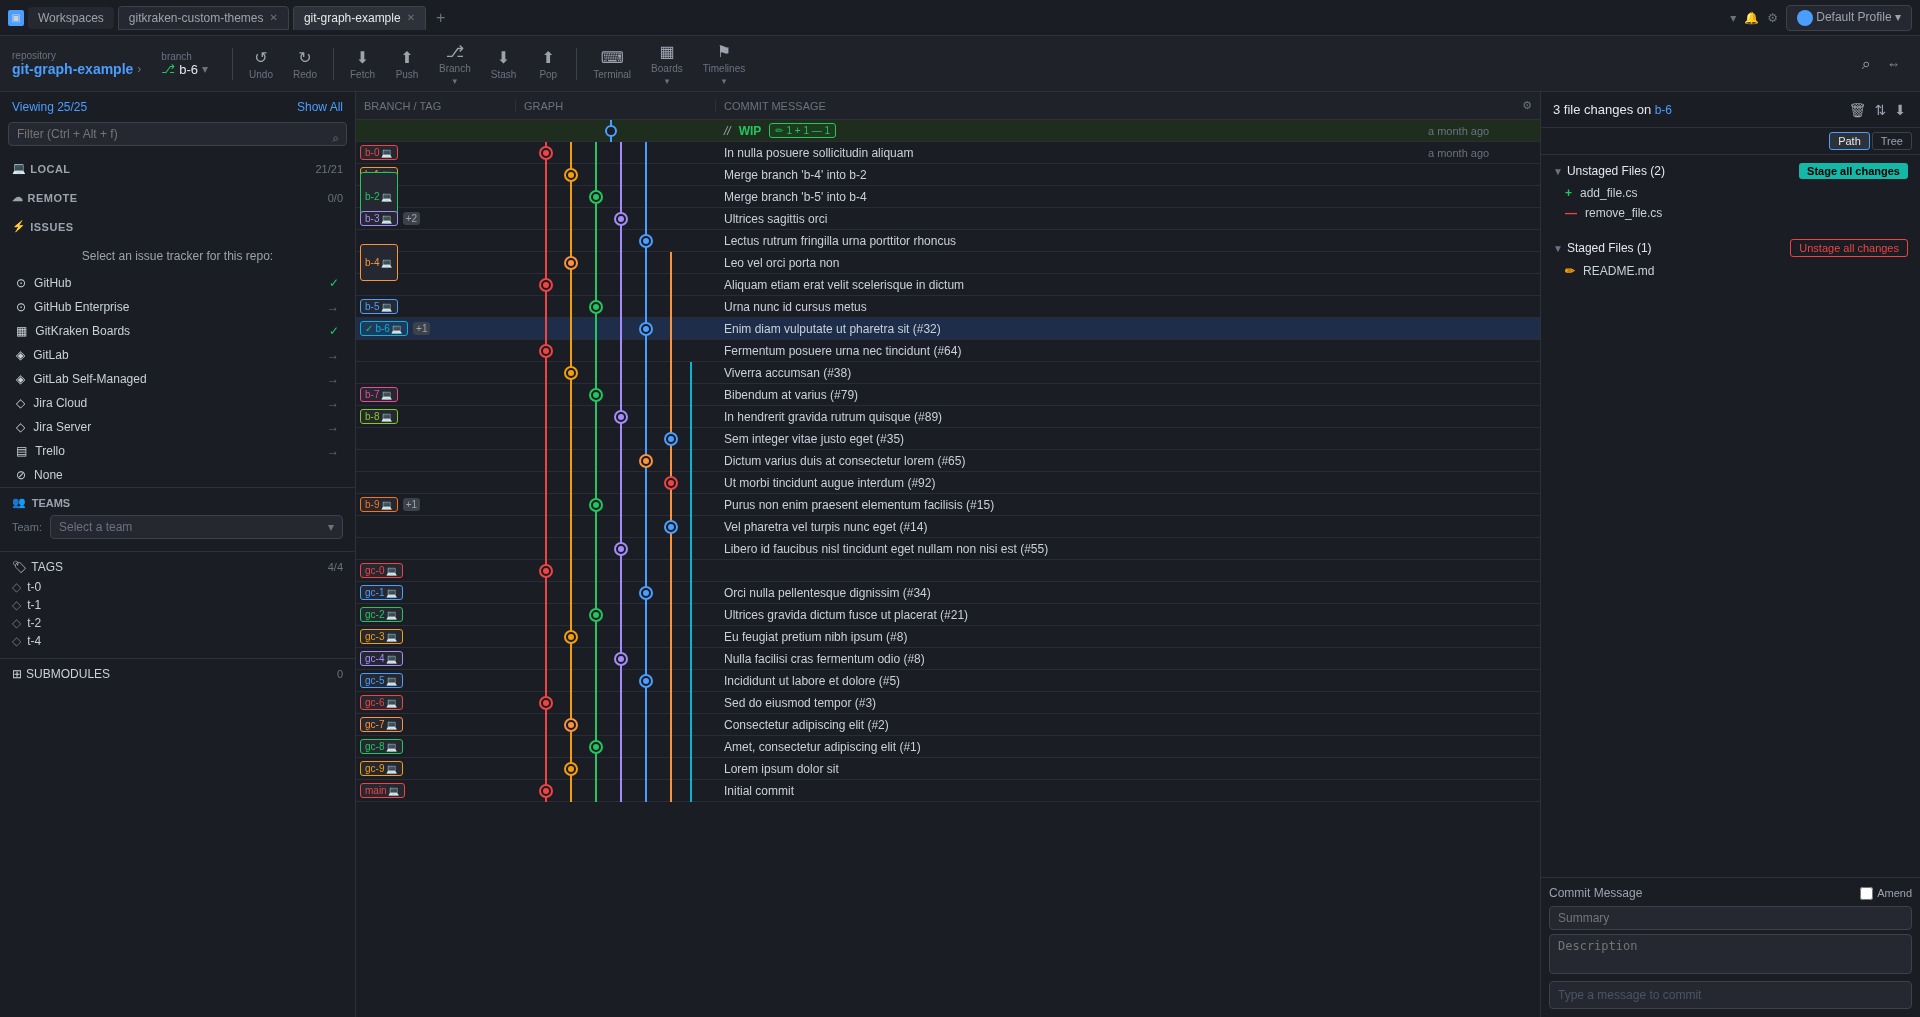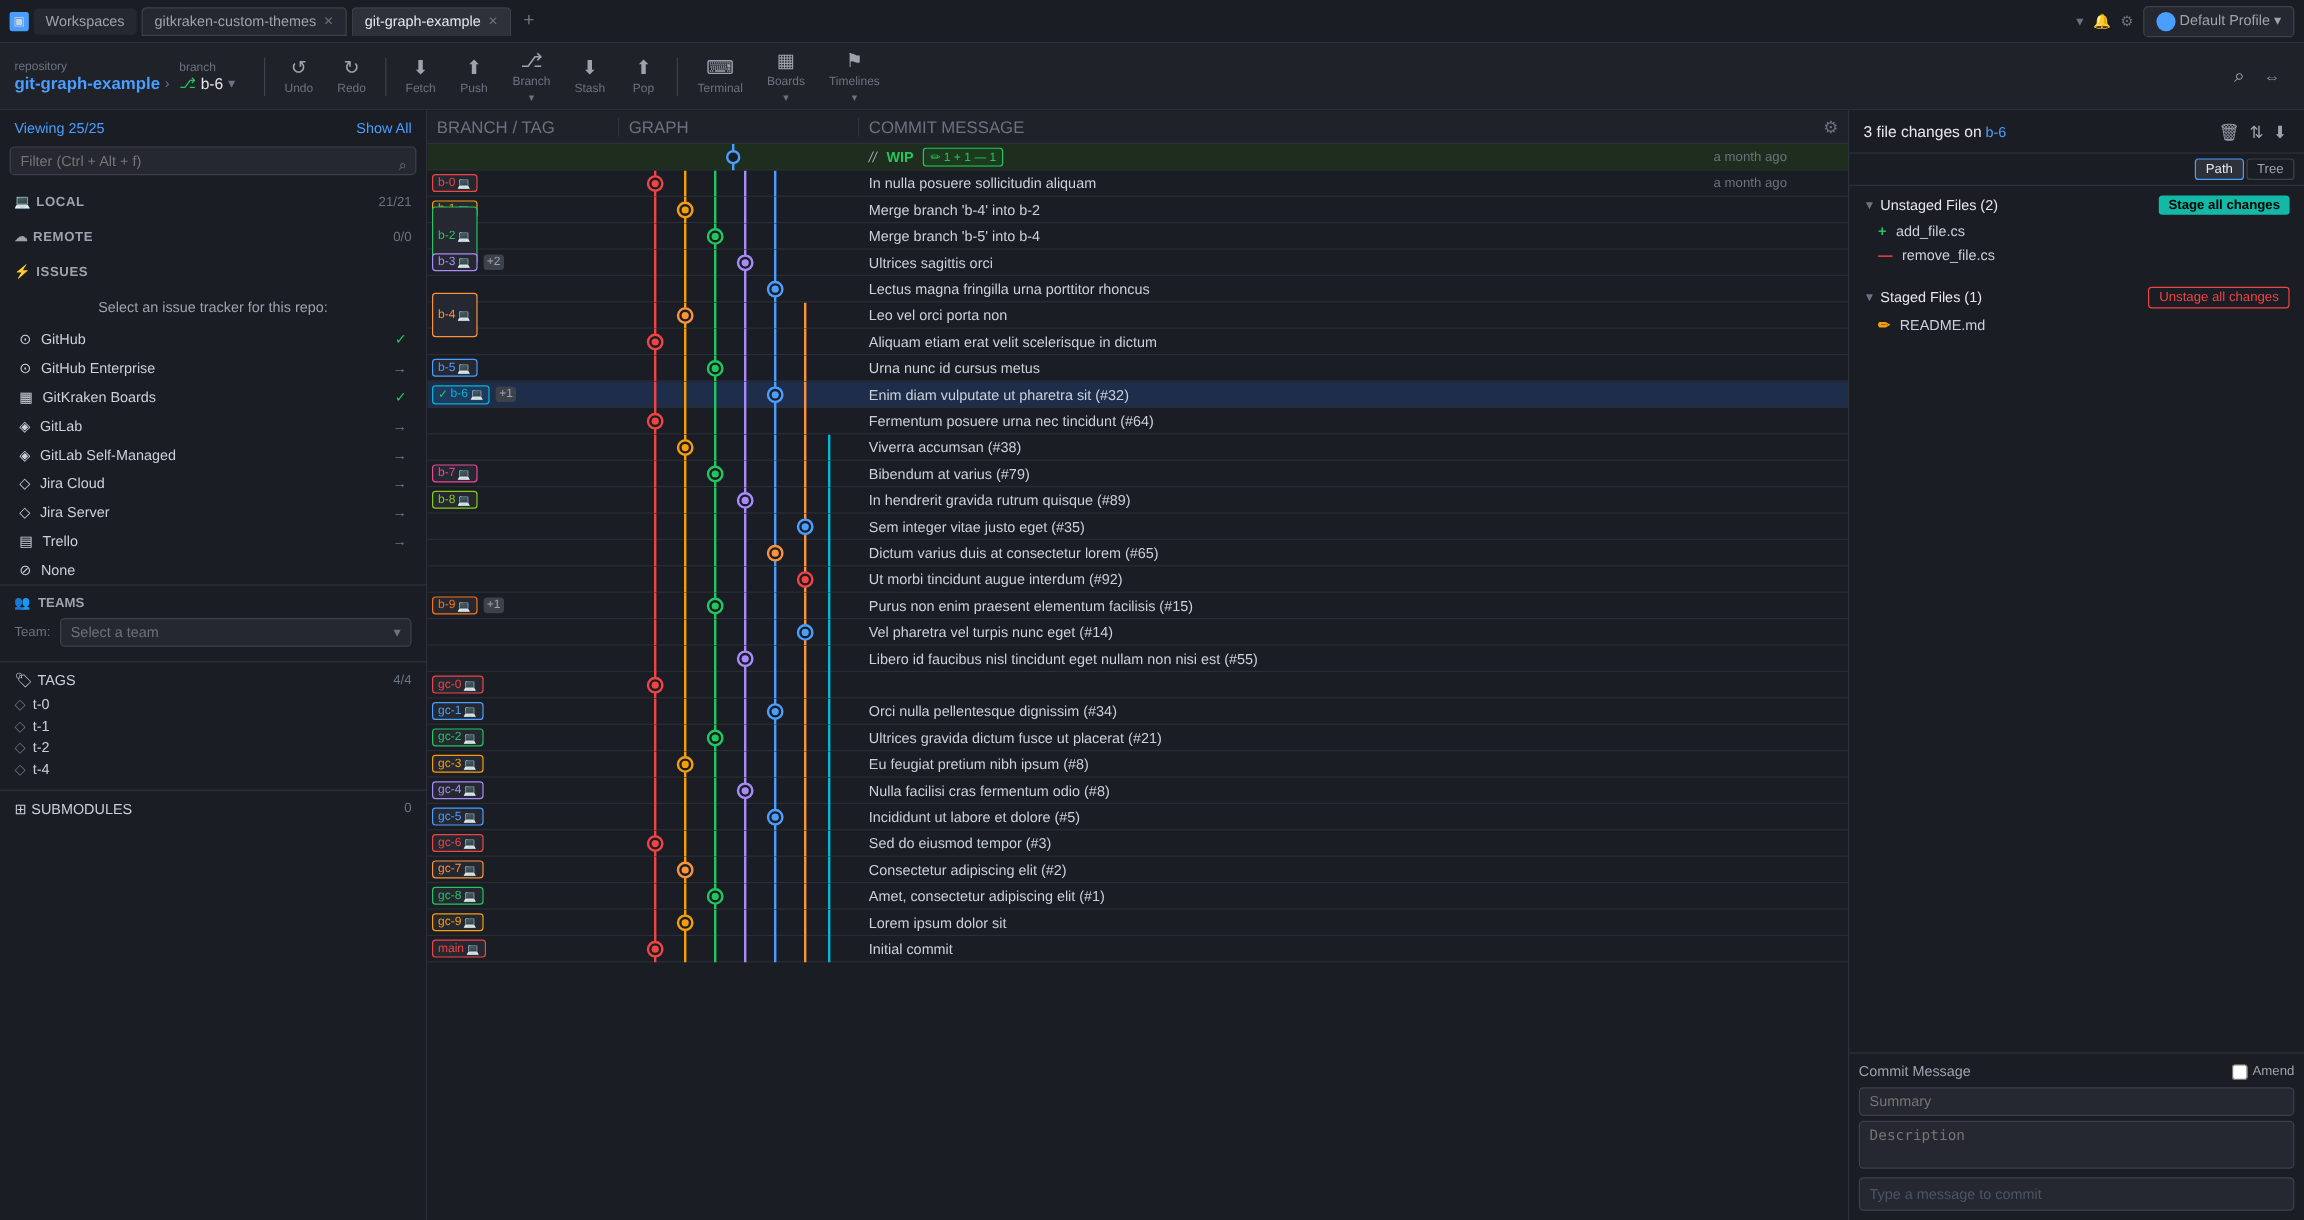--- a/index.html
+++ b/index.html
@@ -12,21 +12,21 @@
     .ws-btn { background: #252830; border: none; color: #9ca3af; padding: 4px 10px; border-radius: 4px; cursor: pointer; font-size: 12px; }
     .tab { display: flex; align-items: center; background: #252830; border: 1px solid #3d4149; border-radius: 4px 4px 0 0; padding: 4px 10px; gap: 6px; font-size: 12px; color: #9ca3af; cursor: pointer; }
     .tab.active { background: #2d3139; color: #e5e7eb; border-bottom-color: #2d3139; }
     .tab-close { color: #6b7280; font-size: 10px; cursor: pointer; }
     .add-tab { background: none; border: none; color: #6b7280; font-size: 16px; cursor: pointer; padding: 0 6px; }
     .titlebar-right { margin-left: auto; display: flex; align-items: center; gap: 8px; }
     .profile-btn { background: #252830; border: 1px solid #3d4149; color: #9ca3af; padding: 4px 10px; border-radius: 4px; cursor: pointer; font-size: 12px; }
 
     
     #toolbar { display: flex; align-items: center; background: #1f2229; height: 56px; padding: 0 12px; border-bottom: 1px solid #2d3139; gap: 4px; }
-    .repo-section { display: flex; gap: 6px; margin-right: 4px; }
+    .repo-section { display: flex; gap: 6px; margin-right: 16px; }
     .repo-label { font-size: 10px; color: #6b7280; }
     .repo-name { color: #4a9eff; font-size: 14px; font-weight: 600; cursor: pointer; }
     .branch-section { display: flex; flex-direction: column; margin-right: 16px; }
     .branch-label-small { font-size: 10px; color: #6b7280; }
     .branch-name-display { color: #e5e7eb; font-size: 13px; cursor: pointer; }
     .toolbar-btn { display: flex; flex-direction: column; align-items: center; gap: 2px; background: none; border: none; color: #9ca3af; cursor: pointer; padding: 4px 8px; border-radius: 4px; min-width: 40px; }
     .toolbar-btn .icon { font-size: 16px; }
     .toolbar-btn .label { font-size: 10px; color: #6b7280; }
     .toolbar-separator { width: 1px; height: 32px; background: #3d4149; margin: 0 4px; }
     .toolbar-right { margin-left: auto; display: flex; align-items: center; gap: 8px; }
@@ -57,21 +57,21 @@
     .teams-section { padding: 8px 12px; border-top: 1px solid #2d3139; }
     .teams-header { display: flex; align-items: center; gap: 6px; color: #9ca3af; font-size: 11px; font-weight: 600; text-transform: uppercase; margin-bottom: 6px; }
     .team-selector { display: flex; align-items: center; justify-content: space-between; background: #252830; border: 1px solid #3d4149; border-radius: 4px; padding: 4px 8px; cursor: pointer; }
     .tags-section { padding: 8px 12px; border-top: 1px solid #2d3139; }
     .tags-header { display: flex; align-items: center; justify-content: space-between; margin-bottom: 4px; }
     .tag-item { display: flex; align-items: center; gap: 6px; padding: 2px 0; font-size: 12px; color: #c9d1d9; cursor: pointer; }
     .submodules-section { padding: 8px 12px; border-top: 1px solid #2d3139; }
 
     
     #graph-area { flex: 1; display: flex; flex-direction: column; overflow: hidden; background: #1a1d23; }
-    .graph-header { display: flex; align-items: center; background: #1f2229; border-bottom: 1px solid #2d3139; height: 28px; font-size: 14px; color: #6b7280; }
+    .graph-header { display: flex; align-items: center; background: #1f2229; border-bottom: 1px solid #2d3139; height: 28px; font-size: 11px; color: #6b7280; }
     .col-branch { width: 160px; min-width: 160px; padding: 0 8px; border-right: 1px solid #2d3139; }
     .col-graph { width: 200px; min-width: 200px; padding: 0 8px; border-right: 1px solid #2d3139; }
     .col-message { flex: 1; padding: 0 8px; }
     .graph-content { flex: 1; overflow-y: auto; overflow-x: hidden; }
     .graph-row { display: flex; align-items: center; height: 22px; border-bottom: 1px solid #2a2d35; cursor: pointer; }
     .graph-row.wip-row { background: #1f2d1f; }
     .graph-row.selected { background: #1e2d4a; }
     .row-branch { width: 160px; min-width: 160px; padding: 0 4px; display: flex; align-items: center; gap: 3px; font-size: 11px; }
     .row-graph { width: 200px; min-width: 200px; position: relative; height: 22px; }
     .row-message { flex: 1; padding: 0 8px; font-size: 12px; color: #c9d1d9; white-space: nowrap; overflow: hidden; text-overflow: ellipsis; }
@@ -483,21 +483,21 @@
               <svg class="graph-svg" viewBox="0 0 200 22">
                 <line x1="30" y1="0" x2="30" y2="22" stroke="#ef4444" stroke-width="2"></line>
                 <line x1="55" y1="0" x2="55" y2="22" stroke="#f59e0b" stroke-width="2"></line>
                 <line x1="80" y1="0" x2="80" y2="22" stroke="#22c55e" stroke-width="2"></line>
                 <line x1="105" y1="0" x2="105" y2="22" stroke="#a78bfa" stroke-width="2"></line>
                 <line x1="130" y1="0" x2="130" y2="22" stroke="#4a9eff" stroke-width="2"></line>
                 <circle cx="130" cy="11" r="6" fill="#1a1d23" stroke="#4a9eff" stroke-width="2"></circle>
                 <circle cx="130" cy="11" r="3" fill="#4a9eff"></circle>
               </svg>
             </div>
-            <div class="row-message">Lectus magna fringilla urna porttitor rhoncus</div>
+            <div class="row-message">Lectus rutrum fringilla urna porttitor rhoncus</div>
             <div class="row-timestamp"></div>
           </div>
           <div class="graph-row">
             <div class="row-branch">
               <span class="branch-tag" style="background: rgb(37, 40, 48); color: rgb(251, 146, 60); border: 1px solid rgb(251, 146, 60); border-radius: 3px; padding: 12px 4px; font-size: 10px; display: inline-flex; align-items: center; gap: 2px;">b-4 <span style="color:#6b7280;font-size:9px;">💻</span></span>
             </div>
             <div class="row-graph">
               <svg class="graph-svg" viewBox="0 0 200 22">
                 <line x1="30" y1="0" x2="30" y2="22" stroke="#ef4444" stroke-width="2"></line>
                 <line x1="55" y1="0" x2="55" y2="22" stroke="#f59e0b" stroke-width="2"></line>

